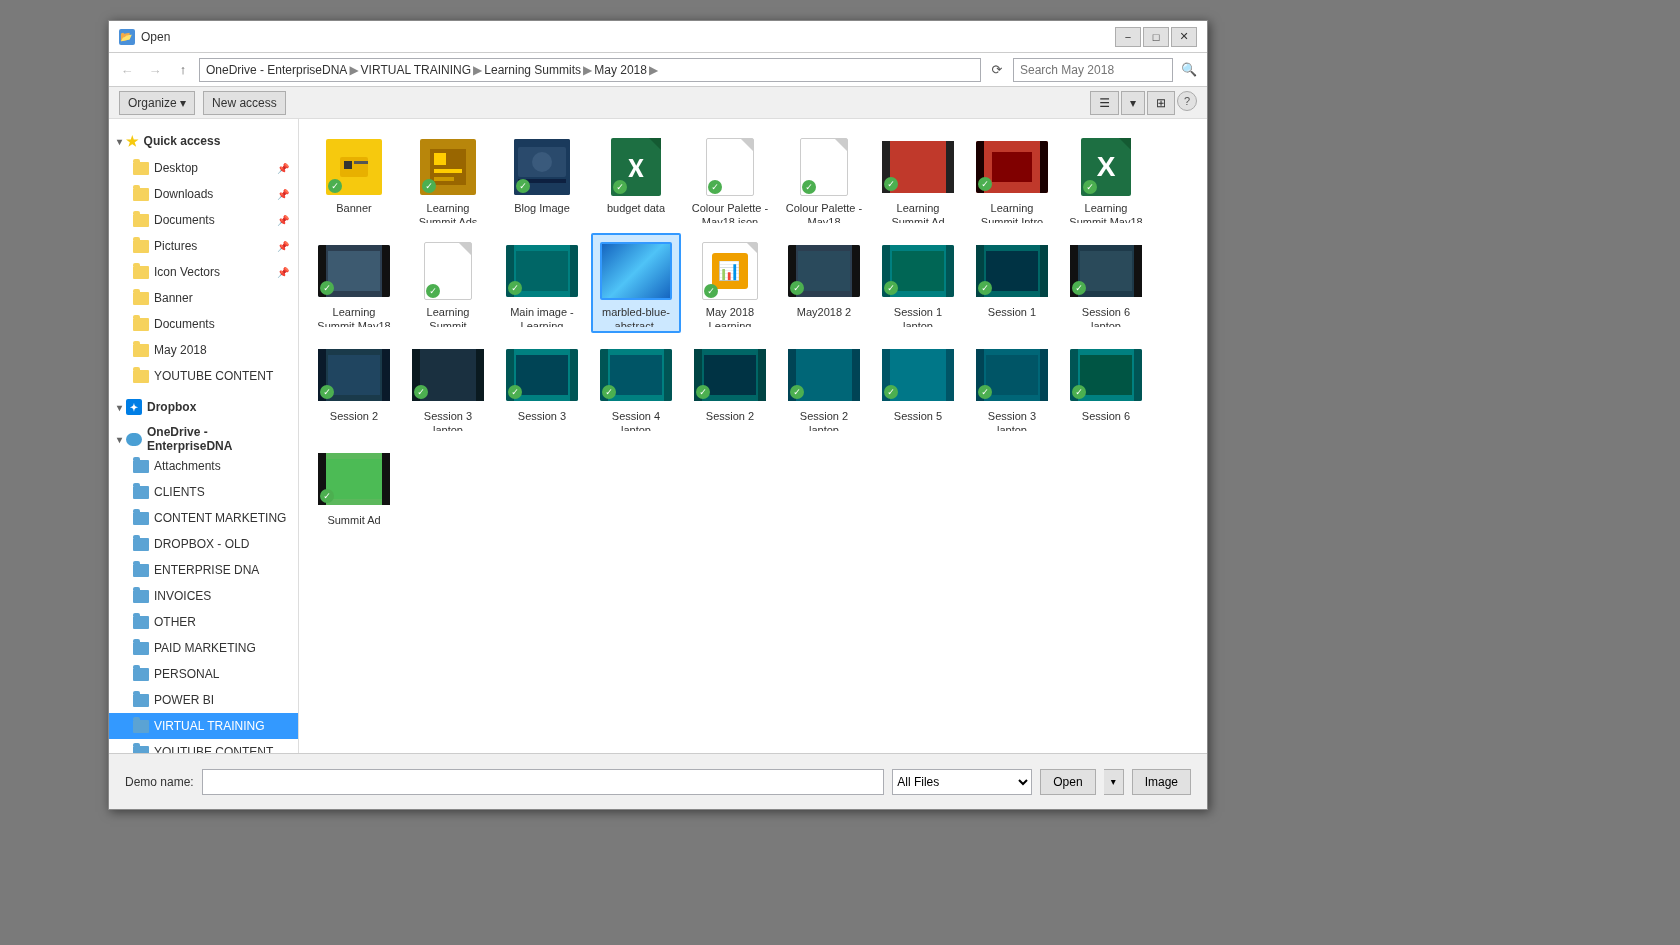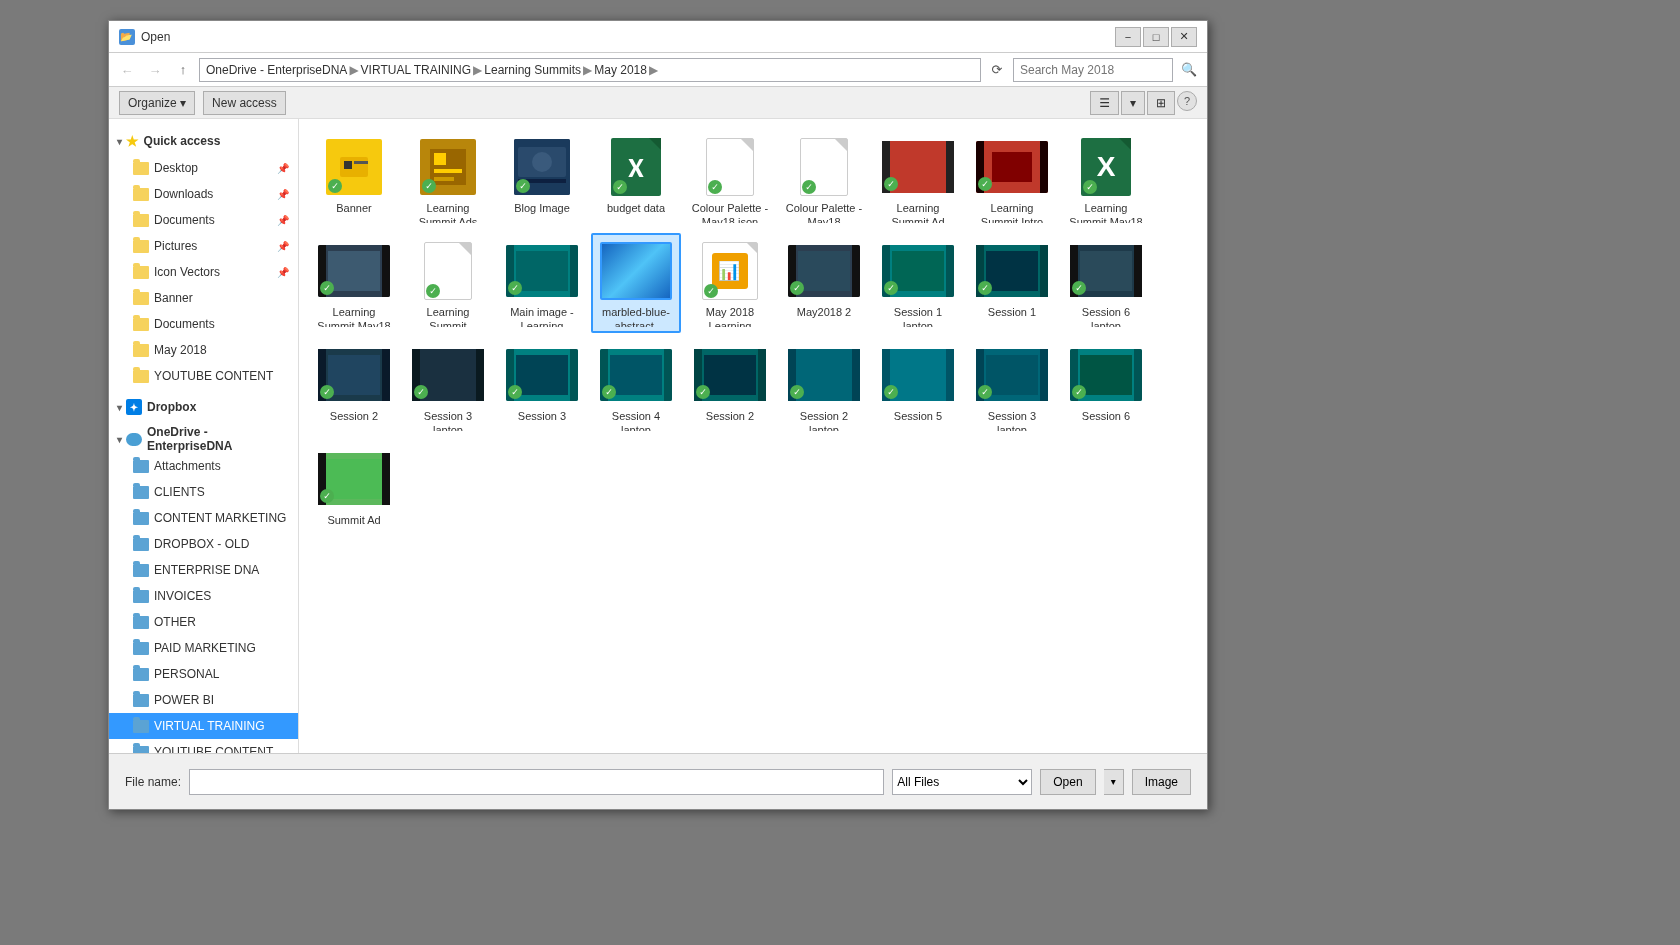--- a/index.html
+++ b/index.html
@@ -1053,21 +1053,21 @@
             </div>
           </div>
           <span class="file-name">Summit Ad</span>
         </div>
 
       </div>
     </div>
   </div>
 
   <div class="bottom-bar">
-    <span class="filename-label">File name:</span>
+    <span class="filename-label">Demo name:</span>
     <input class="filename-input" type="text" value="" style="">
     <select class="filetype-select">
       <option>All Files</option>
     </select>
     <button class="open-btn">Open</button>
     <button class="open-btn-arrow">▾</button>
     <button class="cancel-btn">Image</button>
   </div>
 </div>
 

